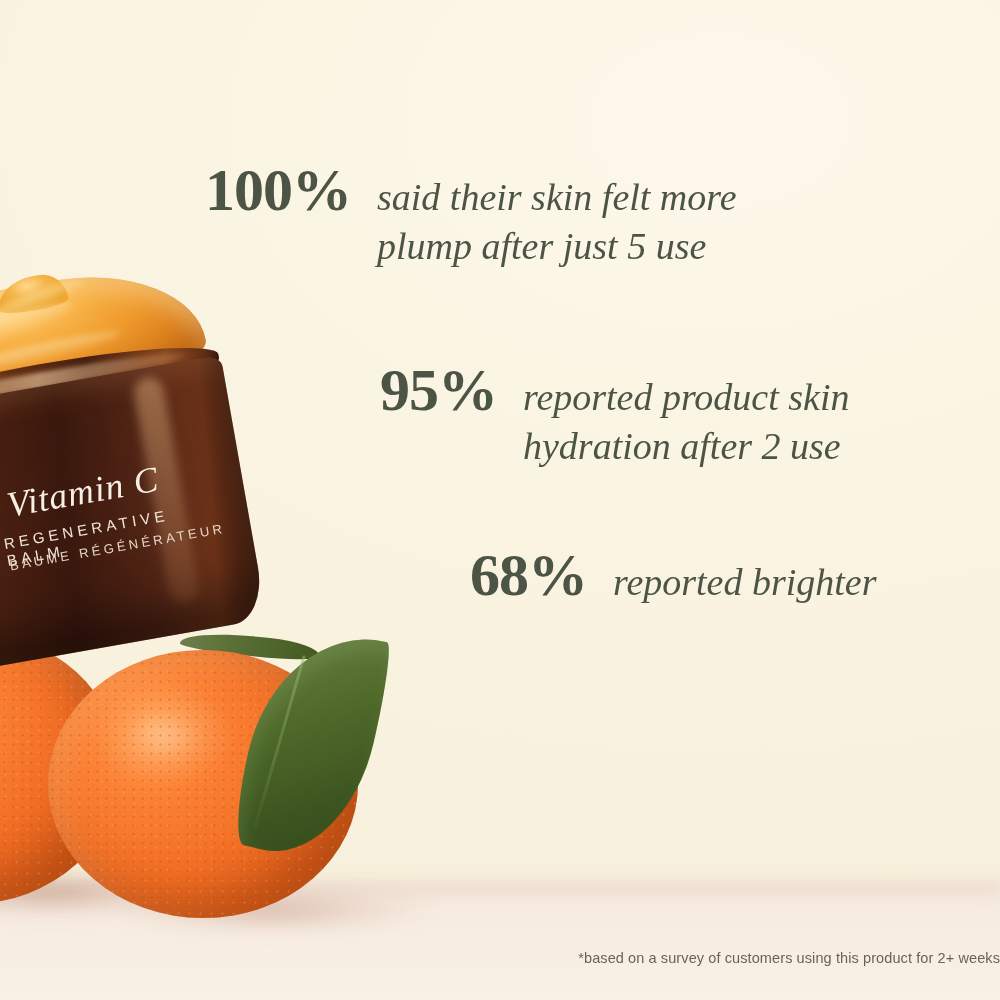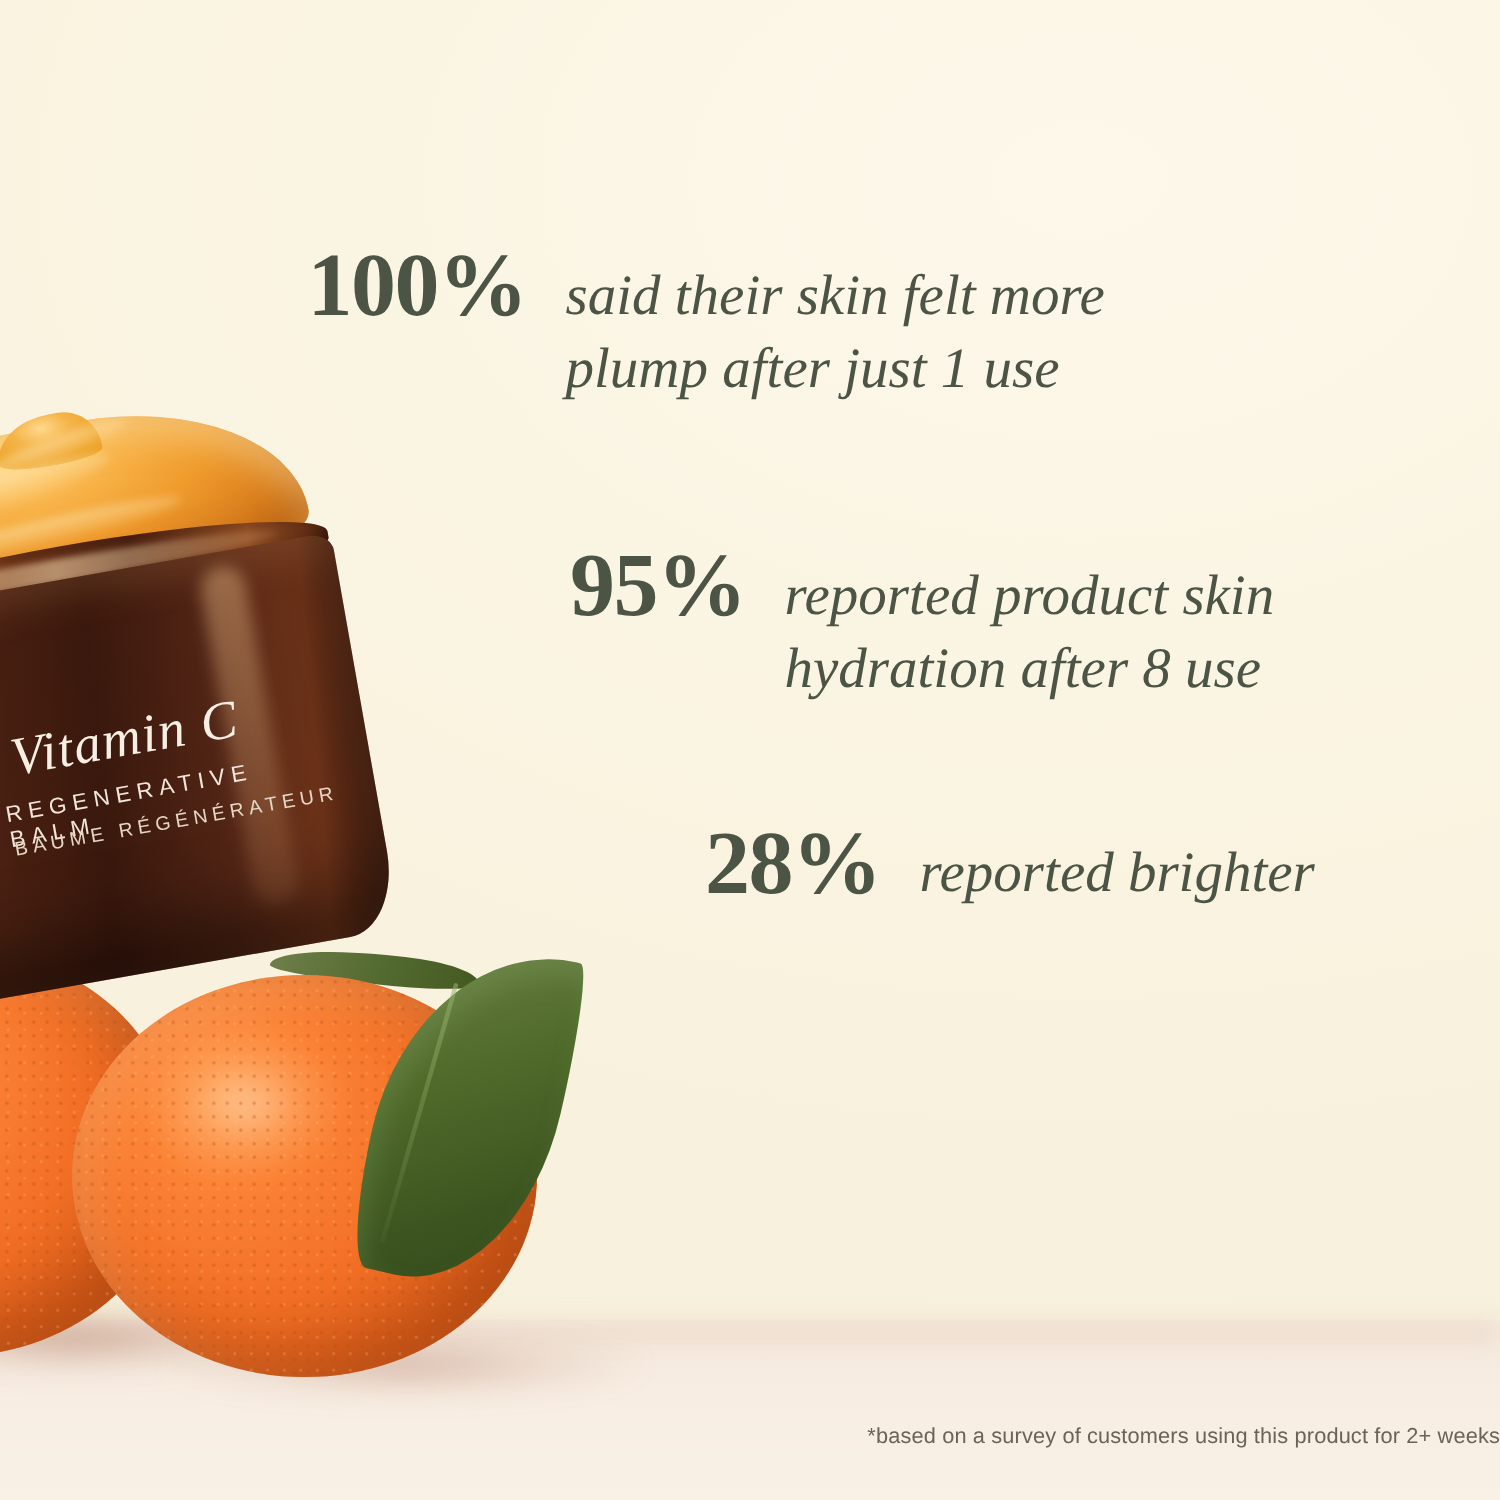--- a/index.html
+++ b/index.html
@@ -400,34 +400,34 @@
       </div>
     </div>
   </div>
 
   <div class="stats">
 
     <div class="stat stat-1">
       <div class="stat-pct">100%</div>
       <div class="stat-text">
         <span>said their skin felt more</span>
-        <div class="last-line">plump after just 1 use</div>
+        <div class="last-line">plump after just 5 use</div>
       </div>
     </div>
 
     <div class="stat stat-2">
       <div class="stat-pct">95%</div>
       <div class="stat-text">
         <div>reported product skin</div>
-        <div>hydration after 8 use</div>
+        <div>hydration after 2 use</div>
       </div>
     </div>
 
     <div class="stat stat-3">
-      <div class="stat-pct">28%</div>
+      <div class="stat-pct">68%</div>
       <div class="stat-text">
         <div>reported brighter</div>
       </div>
     </div>
   </div>
 
   <div class="footnote">*based on a survey of customers using this product for 2+ weeks</div>
 
 </div>
 

